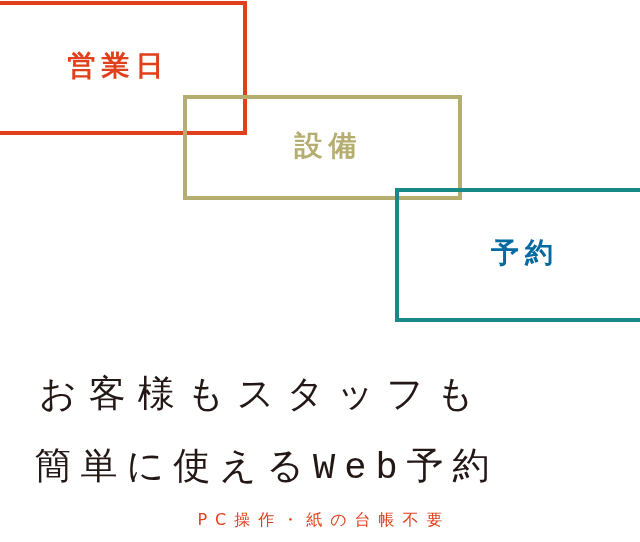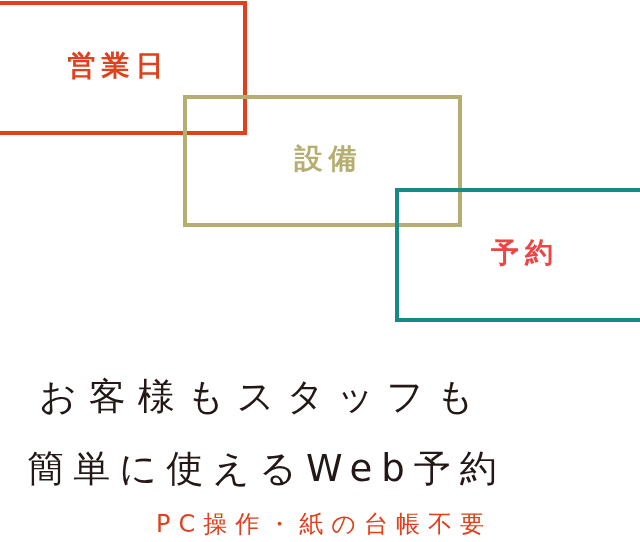--- a/index.html
+++ b/index.html
@@ -12,35 +12,35 @@
     position: absolute; box-sizing: border-box;
     border-style: solid; border-width: 4px;
     display: flex; align-items: center; justify-content: center;
   }
   .box-label {
     font-weight: bold; font-size: 28px; letter-spacing: 6px;
     margin-top: -4px;
   }
   #box-red { left: -10px; top: 1px; width: 257px; height: 134px; border-color: #e0401c; }
   #box-red .box-label { color: #e0401c; margin-left: 0px; }
-  #box-olive { left: 183px; top: 95px; width: 279px; height: 132px; border-color: #b5ae70; }
+  #box-olive { left: 183px; top: 95px; width: 279px; height: 105px; border-color: #b5ae70; }
   #box-olive .box-label { color: #b5ae70; margin-left: 12px; }
   #box-teal { left: 395px; top: 188px; width: 260px; height: 134px; border-color: #178a87; }
-  #box-teal .box-label { color: #ef4444; margin-left: 0px; }
+  #box-teal .box-label { color: #0369a1; margin-left: 0px; }
 
   .headline {
     position: absolute; left: 0; width: 513px; text-align: center;
     color: #231815; font-size: 37px; letter-spacing: 12px;
-    white-space: nowrap; line-height: 1;
+    white-space: nowrap; line-height: 1; font-family: Liberation Mono, monospace;
   }
   #headline-1 { top: 378px; padding-left: 12px; box-sizing: border-box; }
   #headline-2 { top: 450px; padding-left: 20px; box-sizing: border-box; letter-spacing: 9px; font-size: 37px; }
   #subtext {
     position: absolute; left: 0; width: 640px; top: 512px; text-align: center;
-    color: #e0401c; font-size: 24px; letter-spacing: 8px; white-space: nowrap; line-height: 1;
+    color: #e0401c; font-size: 16px; letter-spacing: 8px; white-space: nowrap; line-height: 1;
     padding-left: 8px; box-sizing: border-box;
   }
   
   #box-red { z-index: 1; }
   #box-olive { z-index: 2; }
   #box-teal { z-index: 3; }
   .box { background: transparent; }
 </style>
 </head>
 <body>

